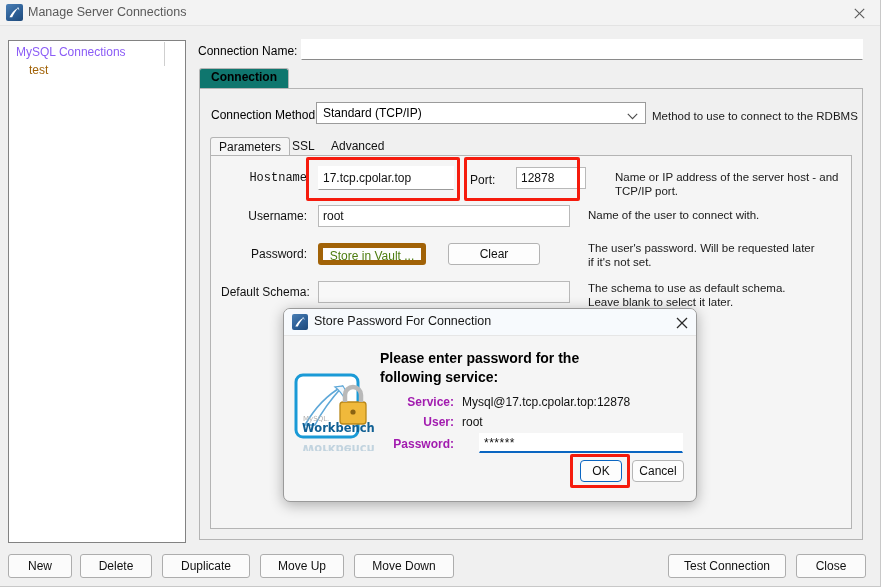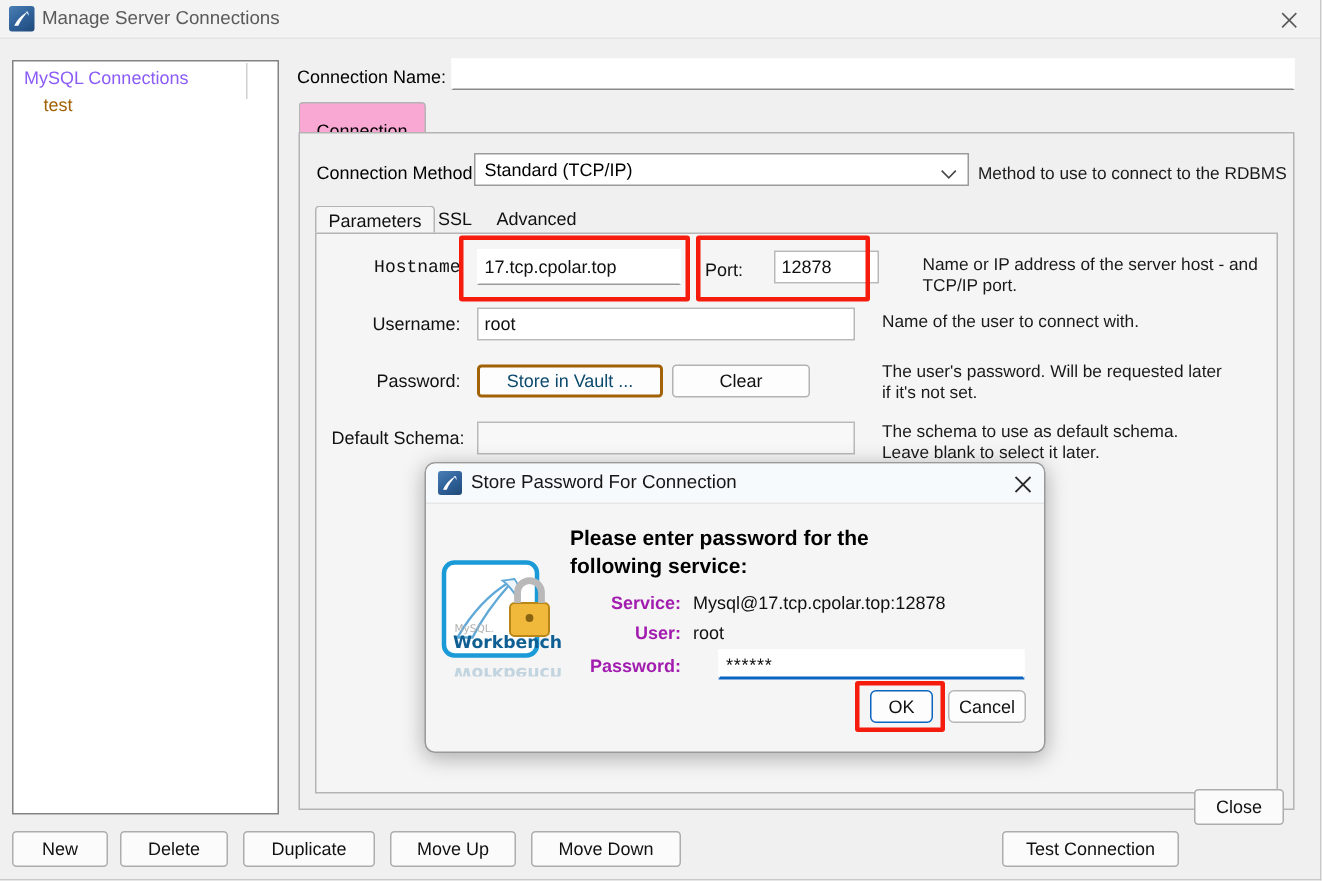--- a/index.html
+++ b/index.html
@@ -113,27 +113,28 @@
   
   #outer-tabstrip {
     position: absolute;
     left: 199px; top: 68px;
     width: 664px; height: 21px;
   }
   #outer-tab {
     position: absolute;
     left: 0; top: 0;
     height: 21px;
-    padding: 11px 11px 0 11px;
-    background: #f9a8d4;
+    padding: 1px 11px 0 11px;
+    background: #0f766e;
     border: 1px solid #b4b4b4;
     border-bottom: none;
     border-radius: 3px 3px 0 0;
     font-size: 12px;
     white-space: nowrap;
+    font-weight: bold;
   }
   #outer-panel {
     position: absolute;
     left: 199px; top: 88px;
     width: 664px; height: 452px;
     background: #f0f0f0;
     border: 1px solid #b4b4b4;
   }
 
   
@@ -243,27 +244,27 @@
 
   #username-label { left: 241px; top: 209px; width: 66px; }
   #username-input { left: 318px; top: 205px; width: 252px; height: 22px;
     border: 1px solid #b9b9b9; }
   #username-hint { left: 588px; top: 208px; }
 
   #password-label { left: 241px; top: 247px; width: 66px; }
   #btn-store-vault {
     position: absolute;
     left: 318px; top: 243px;
-    width: 124px; height: 22px;
+    width: 108px; height: 22px;
     background: #fdfdfd;
-    border: 2px solid #a16207;
+    border: 5px solid #a16207;
     border-radius: 3px;
     font-family: "Liberation Sans", sans-serif;
     font-size: 12px;
-    color: #0c4a6e;
+    color: #4d7c0f;
     cursor: default;
   }
   #btn-clear {
     position: absolute;
     left: 448px; top: 243px;
     width: 92px; height: 22px;
     background: #fdfdfd;
     border: 1px solid #b3b3b3;
     border-radius: 3px;
     font-family: "Liberation Sans", sans-serif;
@@ -413,21 +414,21 @@
     font-size: 12px;
     color: #111;
     cursor: default;
   }
   #btn-new       { left: 8px;   top: 554px; width: 64px; }
   #btn-delete    { left: 80px;  top: 554px; width: 72px; }
   #btn-duplicate { left: 162px; top: 554px; width: 88px; }
   #btn-moveup    { left: 260px; top: 554px; width: 84px; }
   #btn-movedown  { left: 354px; top: 554px; width: 100px; }
   #btn-test      { left: 668px; top: 554px; width: 118px; }
-  #btn-close     { left: 796px; top: 526px; width: 60px; }
+  #btn-close     { left: 796px; top: 554px; width: 70px; }
 </style>
 </head>
 <body>
 
 <div id="window">
 
   <div id="titlebar">
     <div id="app-icon">
       <svg width="17" height="17" viewBox="0 0 17 17">
         <path d="M3.5 13.2 C5.2 9.5 8.2 6.0 12.6 3.6 C10.0 6.6 7.6 9.9 6.2 13.2 Z" fill="#ffffff"></path>

